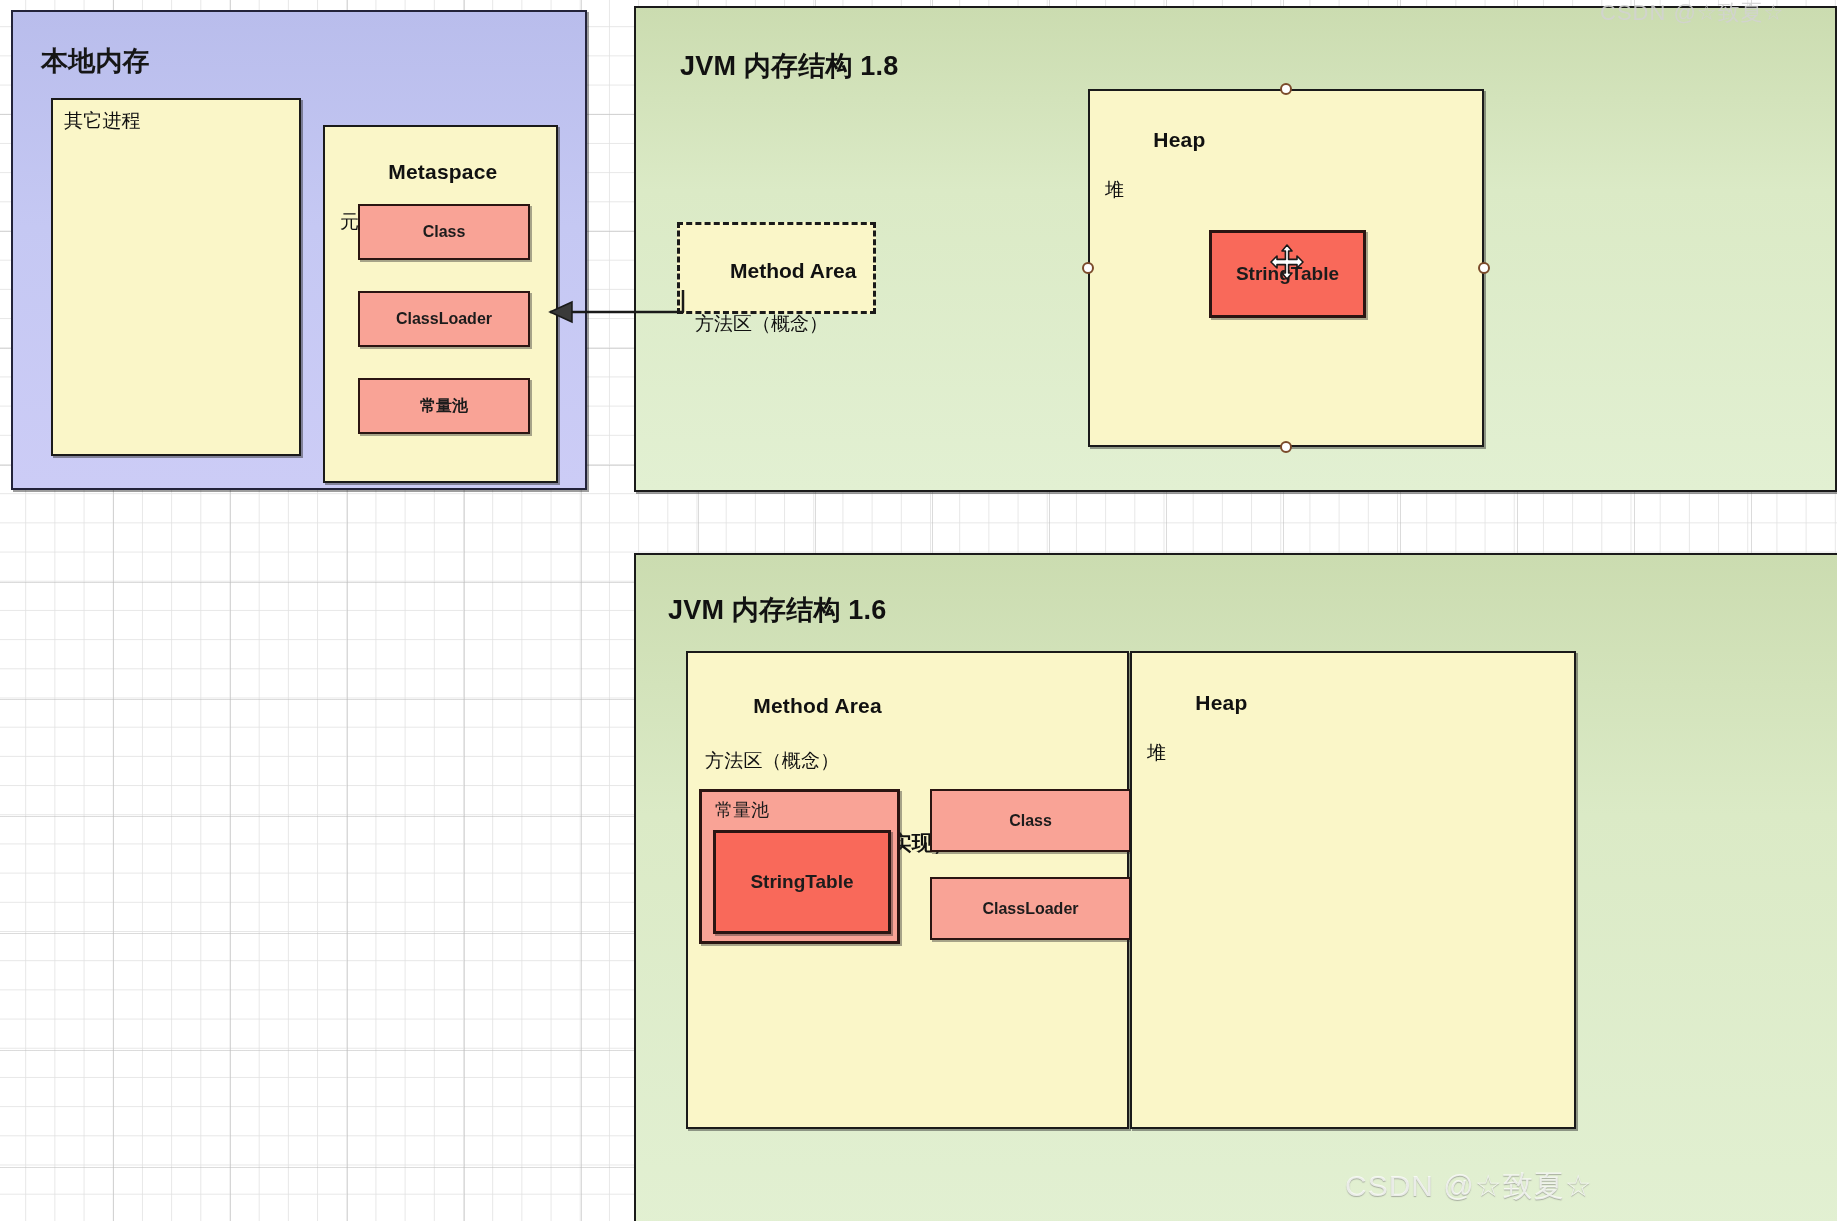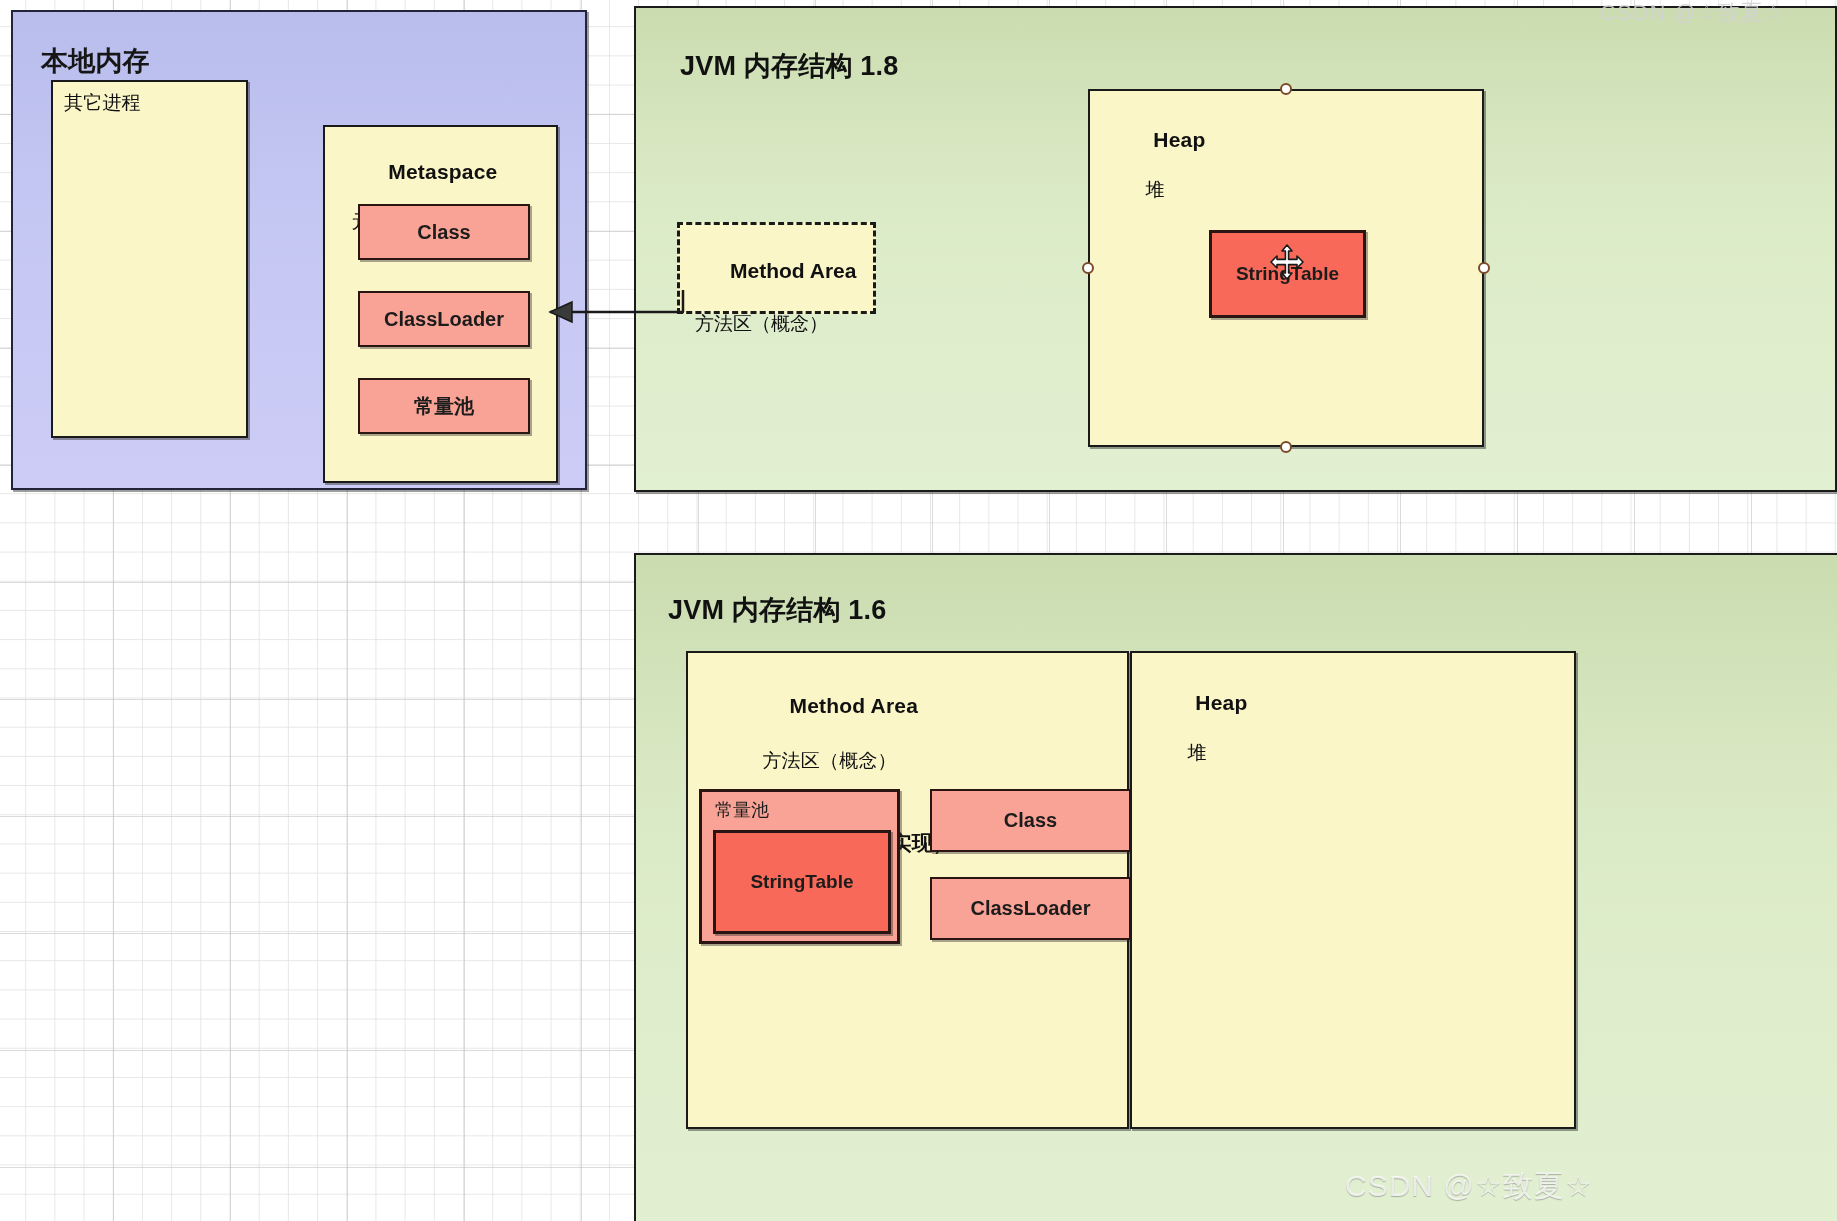--- a/index.html
+++ b/index.html
@@ -36,21 +36,20 @@
     border: 2px solid #1a1a1a;
     box-shadow: 2px 2px 0 rgba(40,40,40,0.45);
   }
   .box-title {
     position: absolute;
     white-space: pre;
     color: #111111;
     font-weight: bold;
     line-height: 1.22;
     letter-spacing: 0.2px;
-    text-align: center;
   }
 
   
   #local-memory {
     left: 11px;
     top: 10px;
     width: 576px;
     height: 480px;
     background: linear-gradient(to bottom, #b9bdec 0%, #c5c8f3 45%, #ccccf6 100%);
     border-color: #23233a;
@@ -62,22 +61,22 @@
     color: #161616;
   }
 
   
   .yellow {
     background: #faf6c8;
     border: 2px solid #1a1a1a;
   }
   #other-process {
     left: 38px;
-    top: 68px;
-    width: 197px;
+    top: 86px;
+    width: 250px;
     height: 358px;
   }
   #other-process-title {
     left: 11px;
     top: 9px;
     font-size: 19px;
     font-weight: normal;
   }
   #metaspace {
     left: 310px;
@@ -102,21 +101,21 @@
     position: absolute;
     box-sizing: border-box;
     background: #f9a396;
     border: 2px solid #2b1512;
     box-shadow: 2px 2px 0 rgba(40,40,40,0.4);
     display: flex;
     align-items: center;
     justify-content: center;
     font-weight: bold;
     color: #1c1c1c;
-    font-size: 20px;
+    font-size: 16px;
   }
   #chip-class    { left: 33px; top: 77px;  width: 172px; height: 56px; }
   #chip-loader   { left: 33px; top: 164px; width: 172px; height: 56px; }
   #chip-pool     { left: 33px; top: 251px; width: 172px; height: 56px; }
 
   
   .green {
     background: linear-gradient(to bottom, #cbdcb0 0%, #dbeac6 38%, #e2f0d2 100%);
     border-color: #1a1a1a;
   }

